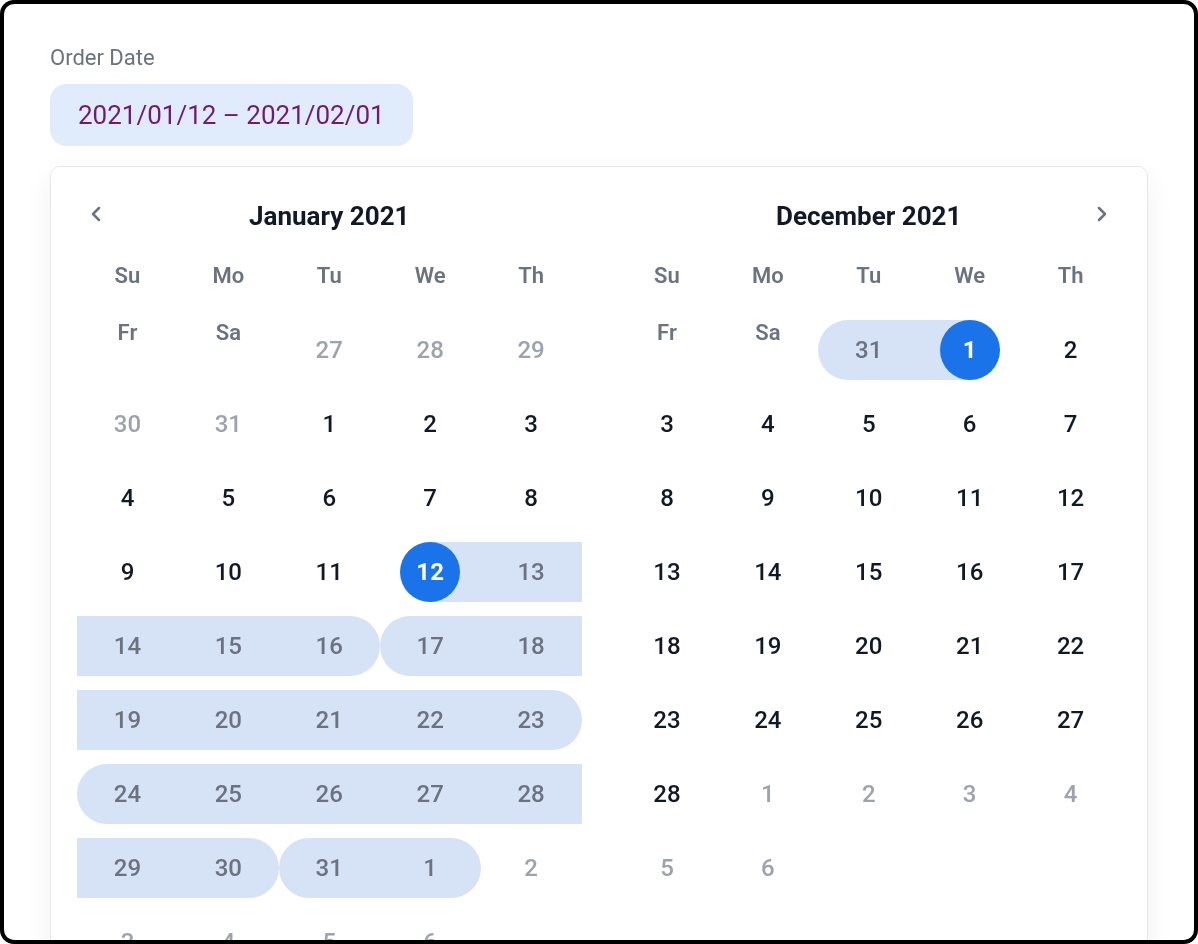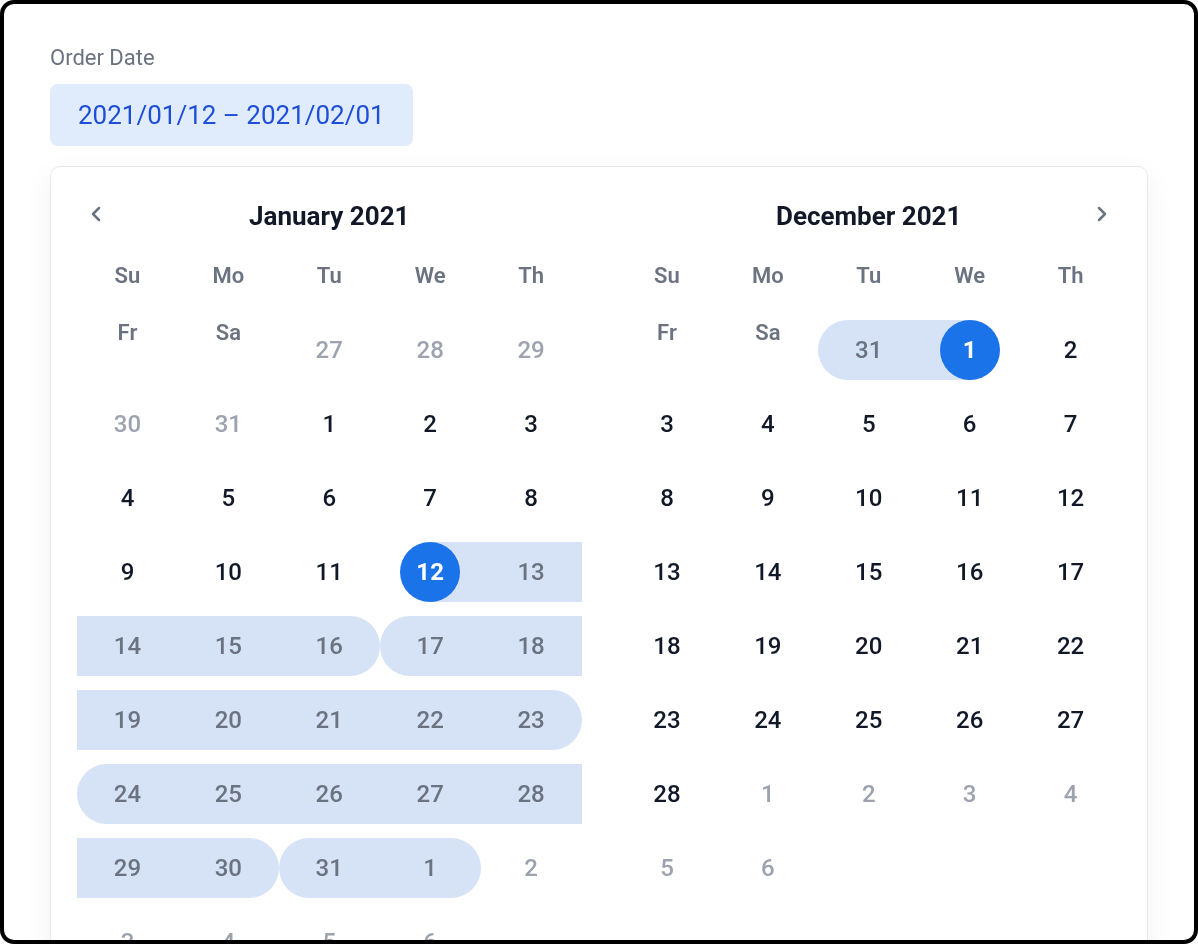--- a/index.html
+++ b/index.html
@@ -20,24 +20,24 @@
   }
   .field-label {
     color: #6b7280;
     font-size: 22px;
     margin-bottom: 14px;
     margin-top: 15px;
   }
   .pill {
     display: inline-block;
     background: #e0ecfb;
-    color: #1d4ed8;
+    color: #701a75;
     font-size: 26px;
     padding: 16px 28px;
-    border-radius: 8px;
+    border-radius: 16px;
     margin-bottom: 20px;
     cursor: pointer;
   }
   .panel {
     border: 1px solid #e5e7eb;
     border-radius: 10px;
     padding: 26px 26px 20px 26px;
     box-shadow: 0 10px 30px rgba(0,0,0,.06);
     background: #fff;
   }

